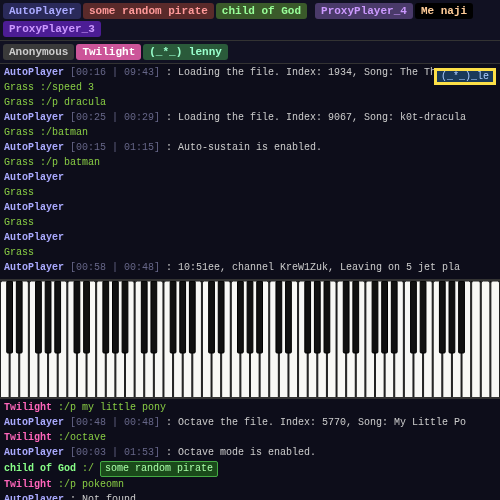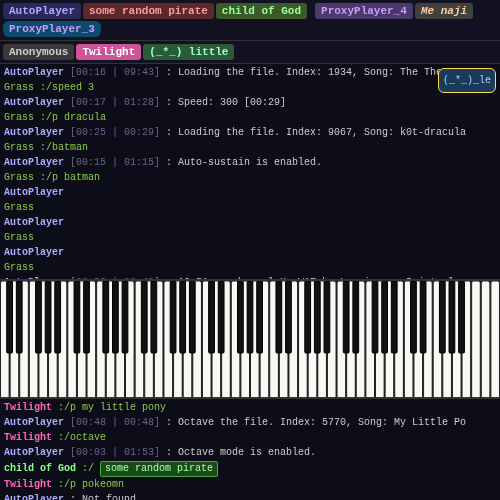--- a/index.html
+++ b/index.html
@@ -29,22 +29,22 @@
       cursor: pointer;
       font-size: 11px;
       font-weight: bold;
       white-space: nowrap;
     }
 
     .tab-autoplayer { background: #2a2a5a; color: #aaaaff; }
     .tab-some-random-pirate { background: #5a2a2a; color: #ff9999; }
     .tab-child-of-god { background: #3a5a2a; color: #99ff99; }
     .tab-proxyplayer4 { background: #4a3a6a; color: #cc99ff; margin-left: 6px; }
-    .tab-me-naji { background: #404040; color: #ffcc99; font-style: italic; }
-    .tab-proxyplayer3 { background: #0c4a6e; color: #cc99ff; border-radius: 6px; }
+    .tab-me-naji { background: #000000; color: #ffcc99; }
+    .tab-proxyplayer3 { background: #4c1d95; color: #cc99ff; }
     .tab-proxyplayer2 { background: #2a4a5a; color: #99ccff; }
     .tab-anonymous { background: #3a3a3a; color: #cccccc; }
     .tab-twilight { background: #cc5599; color: #ffffff; }
     .tab-lenny { background: #2a5a3a; color: #99ffcc; }
 
     
     .chat-area {
       height: 215px;
       overflow: hidden;
       padding: 2px 4px;
@@ -82,25 +82,25 @@
       padding: 2px 4px;
       background: #0d0d1a;
     }
 
     
     .hover-avatar {
       position: absolute;
       top: 68px;
       right: 4px;
       background: #1a3a5a;
-      border: 1px solid #fde047;
-      padding: 6px 4px;
+      border: 3px solid #fde047;
+      padding: 0 4px;
       font-size: 10px;
       color: #aaccff;
-      border-radius: 6px;
+      border-radius: 0;
       z-index: 10;
     }
 
     
     .autocomplete-box {
       display: inline-block;
       background: #1a4a1a;
       border: 1px solid #44aa44;
       color: #aaffaa;
       padding: 0 4px;
@@ -116,39 +116,34 @@
   <span class="user-tab tab-some-random-pirate">some random pirate</span>
   <span class="user-tab tab-child-of-god">child of God</span>
   <span class="user-tab tab-proxyplayer4">ProxyPlayer_4</span>
   <span class="user-tab tab-me-naji">Me naji</span>
   <span class="user-tab tab-proxyplayer3">ProxyPlayer_3</span>
 </div>
 
 <div class="user-tabs">
   <span class="user-tab tab-anonymous">Anonymous</span>
   <span class="user-tab tab-twilight">Twilight</span>
-  <span class="user-tab tab-lenny">(_*_) little</span>
+  <span class="user-tab tab-lenny">(_*_) lenny</span>
 </div>
 
 <div class="hover-avatar">(_*_)_le</div>
 
 <div class="chat-area">
   <div class="chat-line">
     <span class="user-autoplayer">AutoPlayer</span>
     <span class="timestamp"> [00:16 | 09:43]</span>
     <span class="msg-text">: Loading the file. Index: 1934, Song: The Themes</span>
   </div>
   <div class="chat-line">
     <span class="user-grass">Grass</span>
     <span class="msg-command">:/speed 3</span>
-  </div>
-  <div class="chat-line">
-    <span class="user-autoplayer">AutoPlayer</span>
-    <span class="timestamp"> [00:17 | 01:28]</span>
-    <span class="msg-text">: Speed: 300 [00:29]</span>
   </div>
   <div class="chat-line">
     <span class="user-grass">Grass</span>
     <span class="msg-command">:/p dracula</span>
   </div>
   <div class="chat-line">
     <span class="user-autoplayer">AutoPlayer</span>
     <span class="timestamp"> [00:25 | 00:29]</span>
     <span class="msg-text">: Loading the file. Index: 9067, Song: k0t-dracula</span>
   </div>

